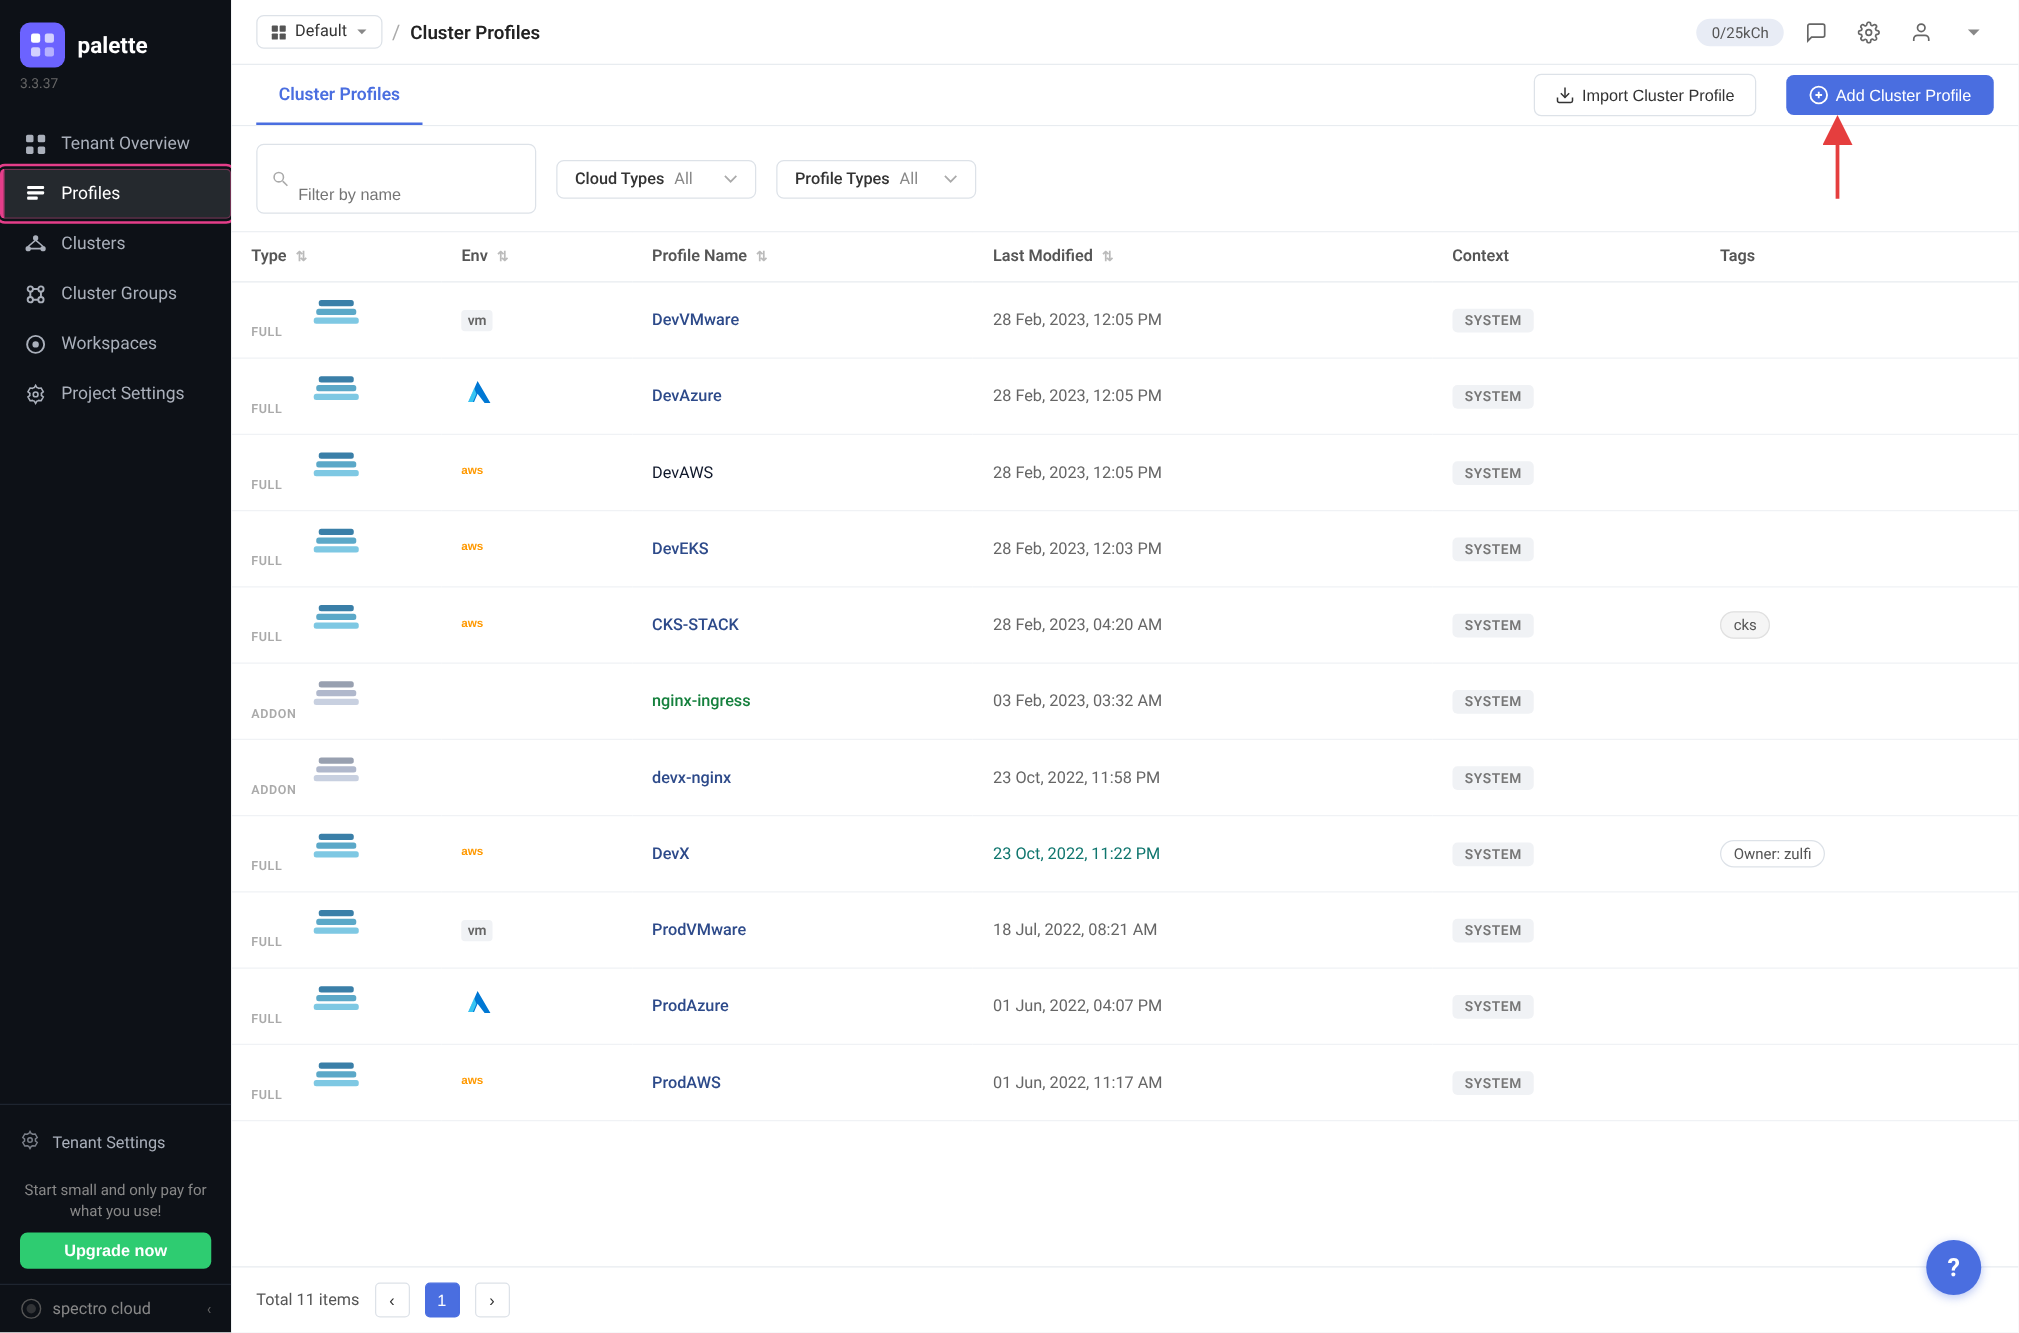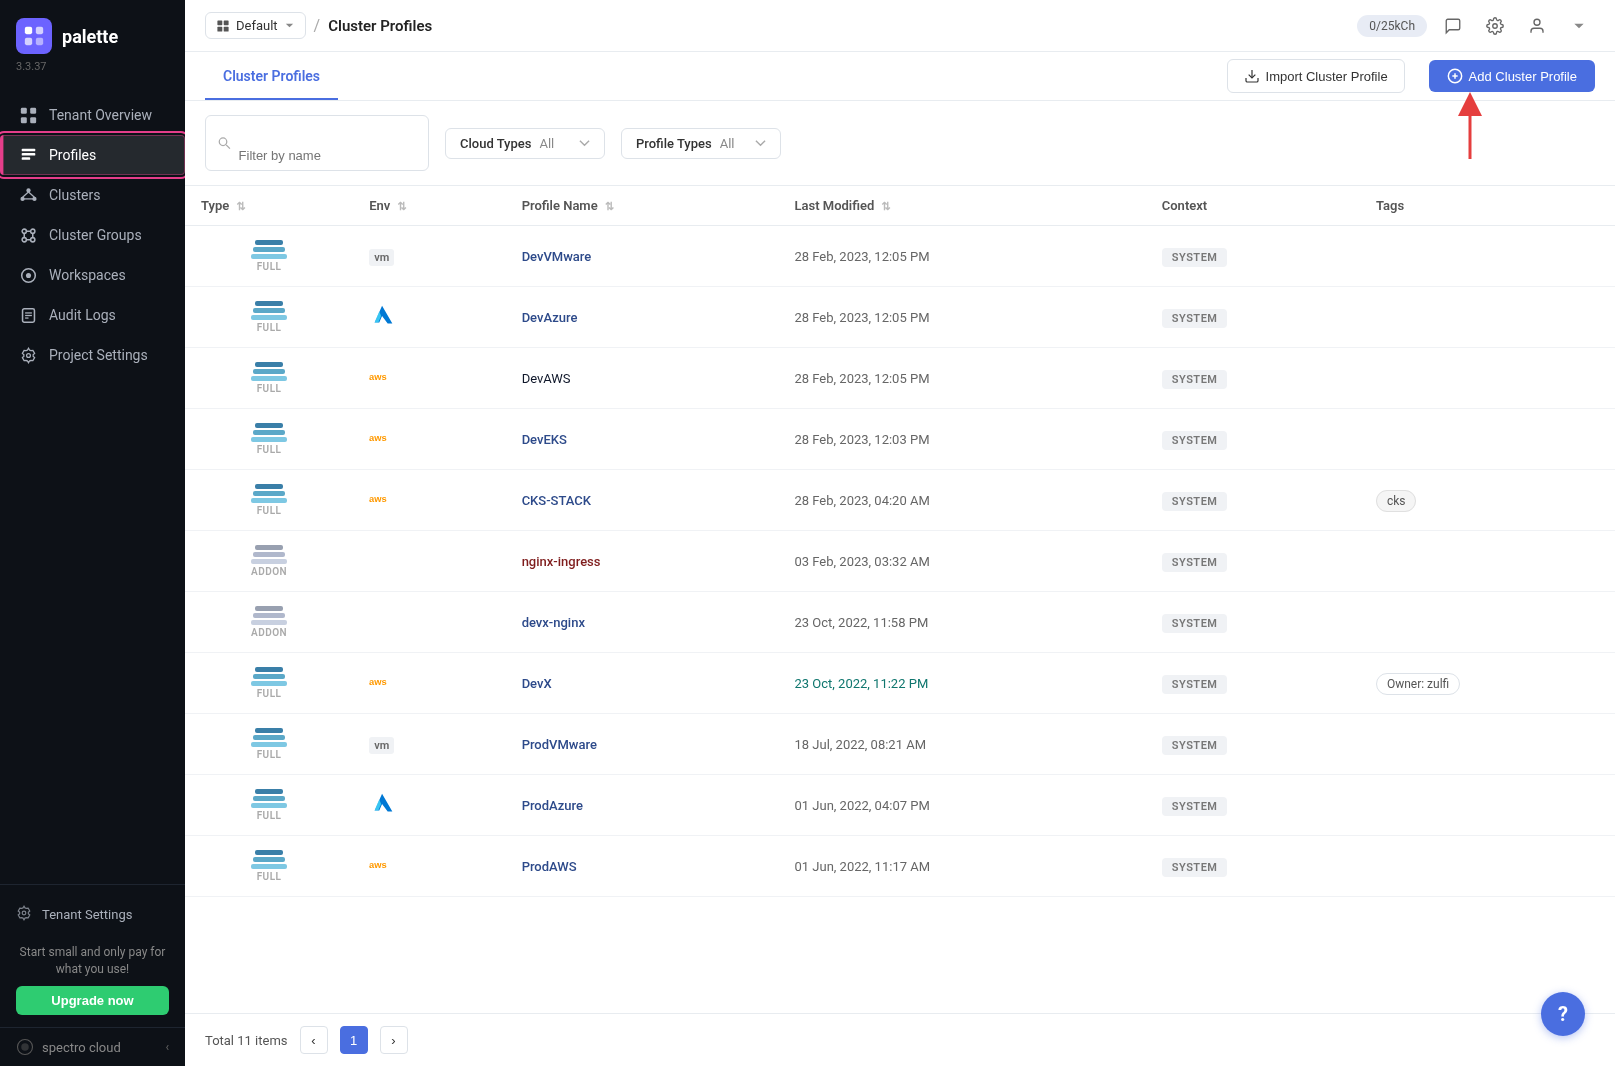--- a/index.html
+++ b/index.html
@@ -174,21 +174,21 @@
     .table-container { flex: 1; overflow-y: auto; background: #fff; margin: 0; }
     table { width: 100%; border-collapse: collapse; }
     thead tr { border-bottom: 1px solid #e8ecf0; }
     th {
       padding: 12px 16px; text-align: left; font-size: 13px; font-weight: 600;
       color: #555; white-space: nowrap; background: #fff;
     }
     th .sort-icon { display: inline-block; margin-left: 4px; color: #bbb; font-size: 11px; }
     td { padding: 14px 16px; font-size: 13px; color: #333; border-bottom: 1px solid #f0f2f5; }
 
-    .type-cell { display: flex; flex-direction: column; align-items: center; gap: 2px; }
+    .type-cell { display: flex; flex-direction: column; gap: 2px; }
     .stack-icon { display: flex; flex-direction: column; gap: 2px; align-items: center; }
     .stack-layer { width: 28px; height: 5px; border-radius: 1px; }
     .type-label { font-size: 10px; color: #aaa; font-weight: 600; letter-spacing: 0.5px; text-transform: uppercase; }
 
     .env-vm { font-size: 11px; font-weight: 600; color: #666; background: #f0f2f5; border-radius: 3px; padding: 2px 5px; }
     .context-badge {
       background: #f0f2f5; color: #777; font-size: 11px; font-weight: 600;
       padding: 3px 10px; border-radius: 4px; letter-spacing: 0.5px;
     }
     .tag-badge {
@@ -304,31 +304,20 @@
     <div class="sidebar-item">
       <span class="icon">
         <svg width="17" height="17" viewBox="0 0 20 20" fill="currentColor">
           <circle cx="10" cy="10" r="8" fill="none" stroke="currentColor" stroke-width="1.8"></circle>
           <circle cx="10" cy="10" r="3"></circle>
         </svg>
       </span>
       <span>Workspaces</span>
     </div>
 
-    <div class="sidebar-item">
-      <span class="icon">
-        <svg width="17" height="17" viewBox="0 0 20 20" fill="currentColor">
-          <rect x="3" y="2" width="14" height="16" rx="2" fill="none" stroke="currentColor" stroke-width="1.8"></rect>
-          <line x1="6" y1="7" x2="14" y2="7" stroke="currentColor" stroke-width="1.5"></line>
-          <line x1="6" y1="10" x2="14" y2="10" stroke="currentColor" stroke-width="1.5"></line>
-          <line x1="6" y1="13" x2="10" y2="13" stroke="currentColor" stroke-width="1.5"></line>
-        </svg>
-      </span>
-      <span>Audit Logs</span>
-    </div>
 
     <div class="sidebar-item">
       <span class="icon">
         <svg width="17" height="17" viewBox="0 0 20 20" fill="currentColor">
           <path d="M10 7a3 3 0 100 6 3 3 0 000-6zm0 1.5a1.5 1.5 0 110 3 1.5 1.5 0 010-3z"></path>
           <path d="M10 1.5l-1.2 2.1a6 6 0 00-1.7.7L4.8 4l-2 3.5 1.8 1.5a5.9 5.9 0 000 2L2.8 12.5l2 3.5 2.3-.3a6 6 0 001.7.7L10 18.5l1.2-2.1a6 6 0 001.7-.7l2.3.3 2-3.5-1.8-1.5a5.9 5.9 0 000-2l1.8-1.5-2-3.5-2.3.3a6 6 0 00-1.7-.7L10 1.5z" fill="none" stroke="currentColor" stroke-width="1.5"></path>
         </svg>
       </span>
       <span>Project Settings</span>
     </div>
@@ -602,21 +591,21 @@
         <div class="type-cell">
           <div class="stack-icon">
       <div class="stack-layer" style="background:#98a0b0; width:28px;height:5px;border-radius:2px;"></div>
       <div class="stack-layer" style="background:#b0b8cc; width:32px;height:5px;border-radius:2px;"></div>
       <div class="stack-layer" style="background:#c8d0e0; width:36px;height:5px;border-radius:2px;"></div>
     </div>
           <span class="type-label">ADDON</span>
         </div>
       </td>
       <td></td>
-      <td style="font-weight:500;color:#7f1d1d;cursor:pointer;">nginx-ingress</td>
+      <td style="font-weight:500;color:#15803d;cursor:pointer;">nginx-ingress</td>
       <td style="color:#666;">03 Feb, 2023, 03:32 AM</td>
       <td><span class="context-badge">SYSTEM</span></td>
       <td></td>
     </tr>
             <tr>
       <td>
         <div class="type-cell">
           <div class="stack-icon">
       <div class="stack-layer" style="background:#98a0b0; width:28px;height:5px;border-radius:2px;"></div>
       <div class="stack-layer" style="background:#b0b8cc; width:32px;height:5px;border-radius:2px;"></div>

